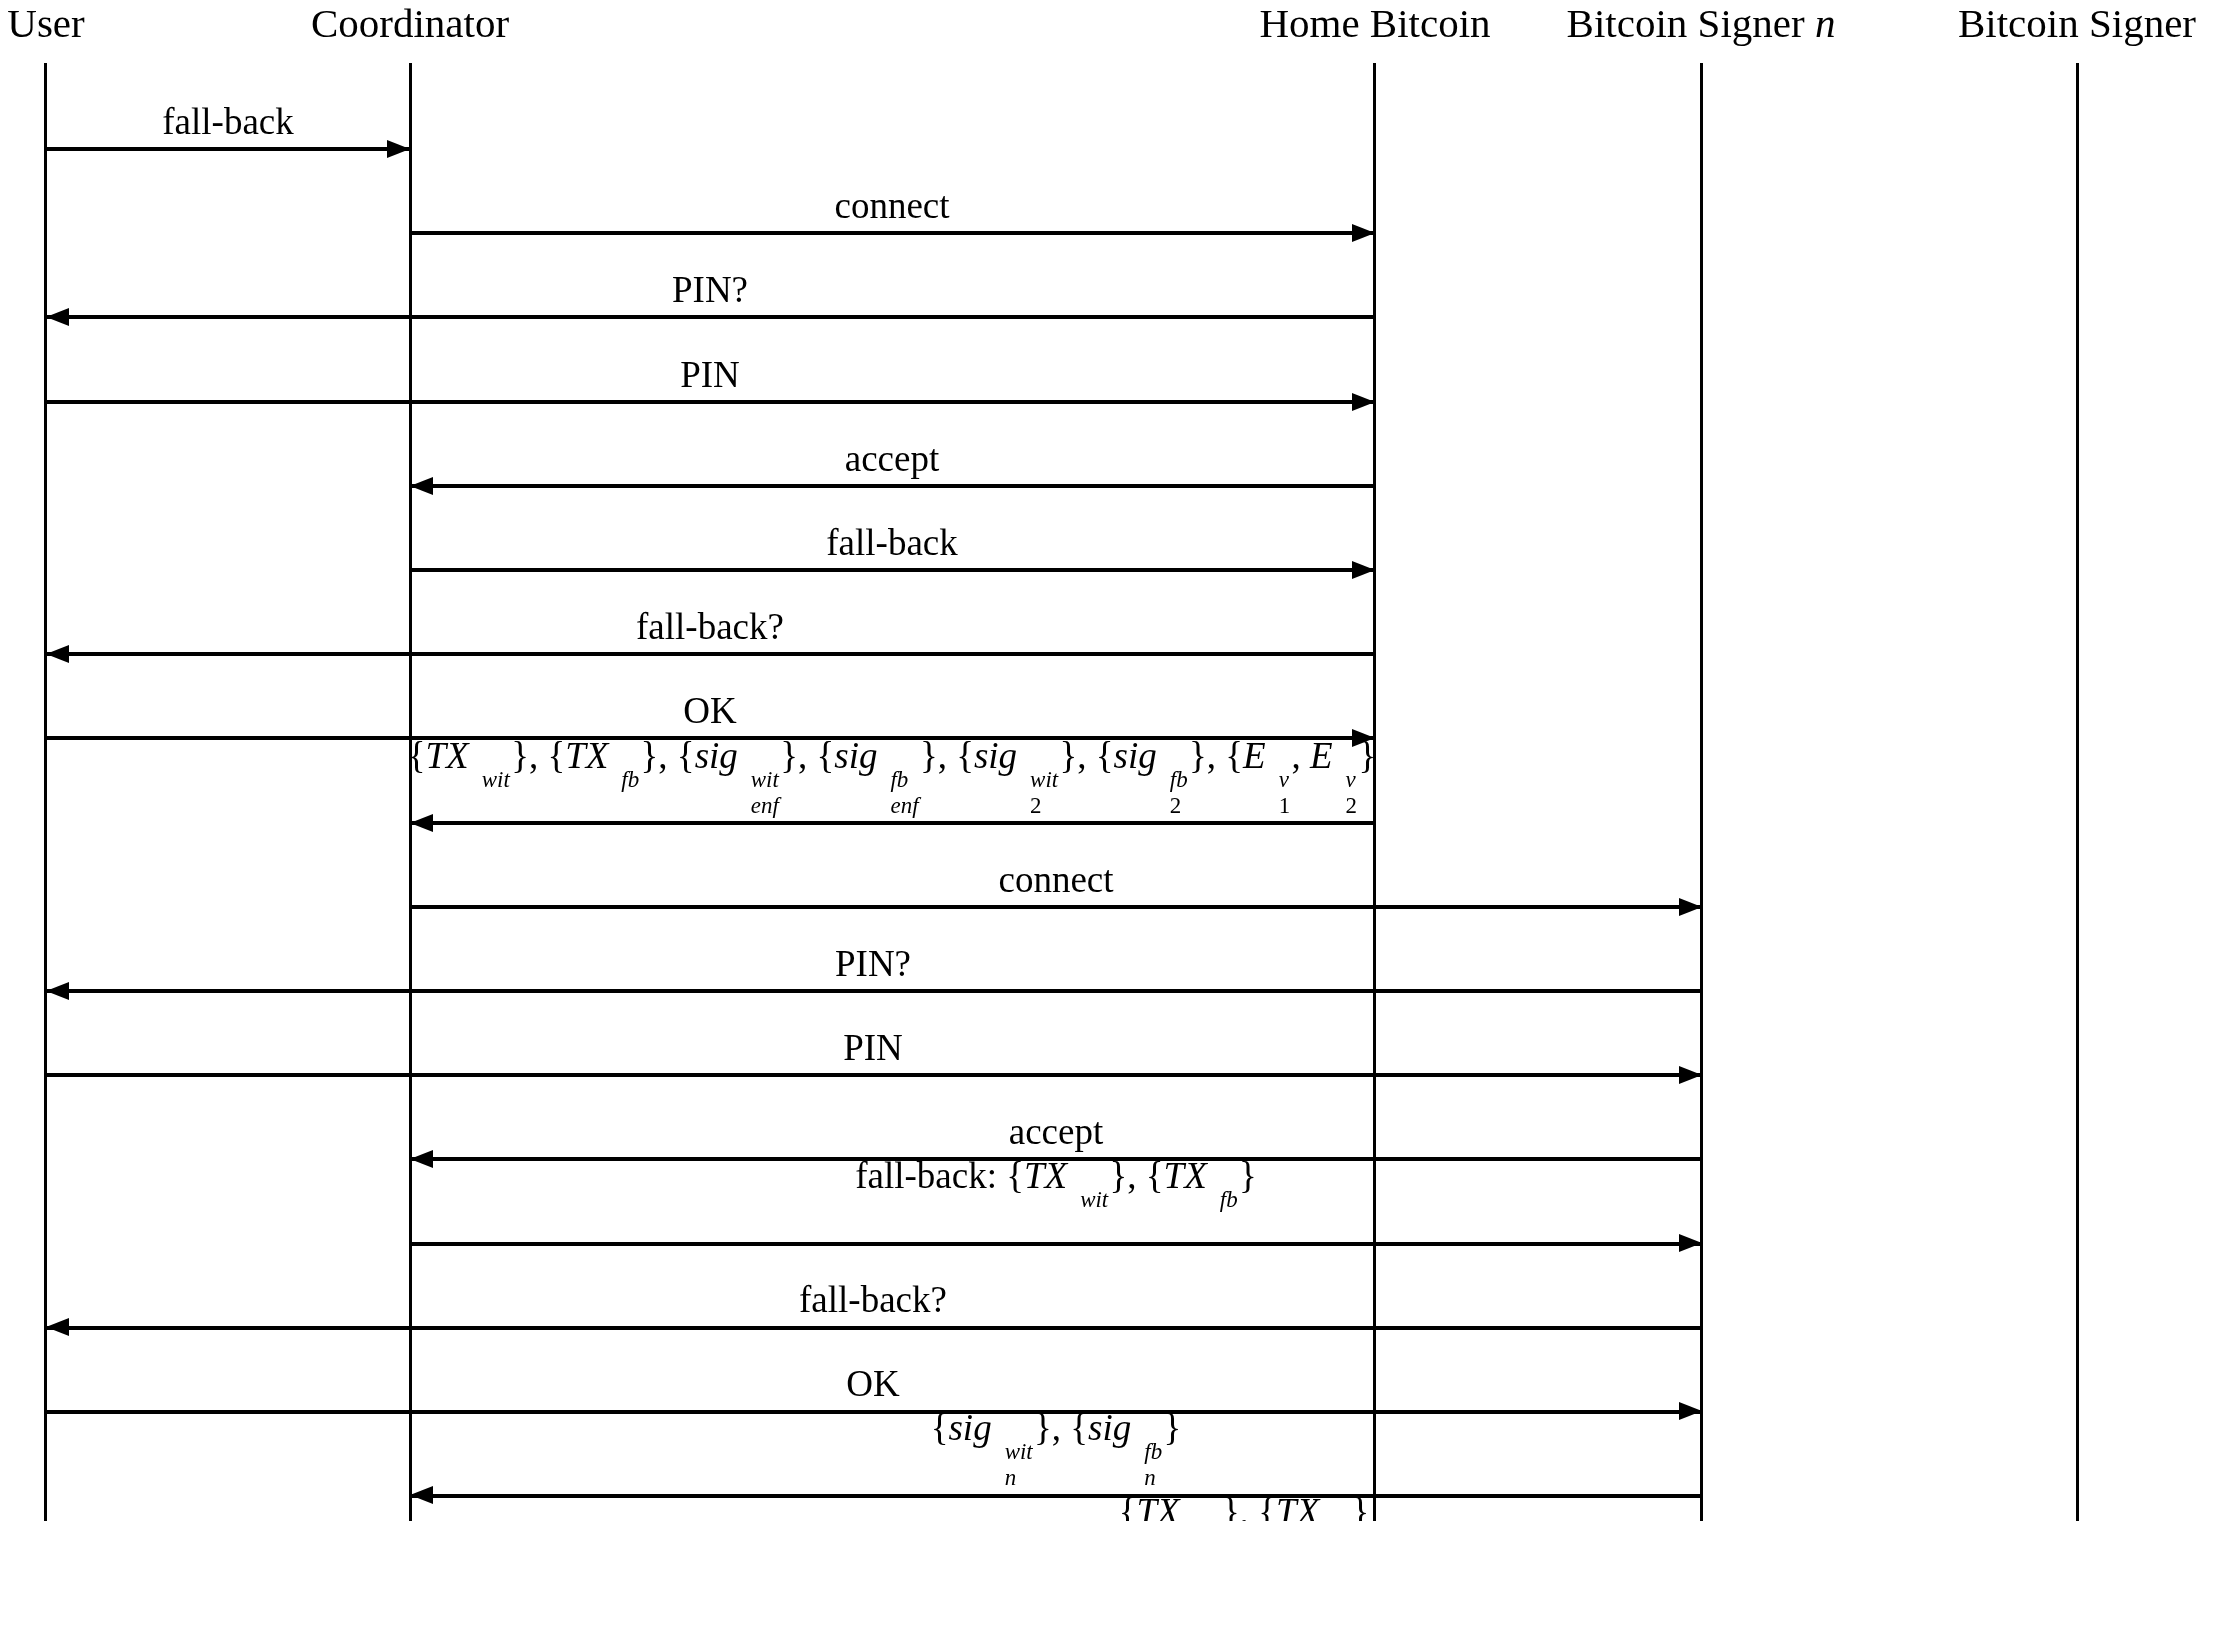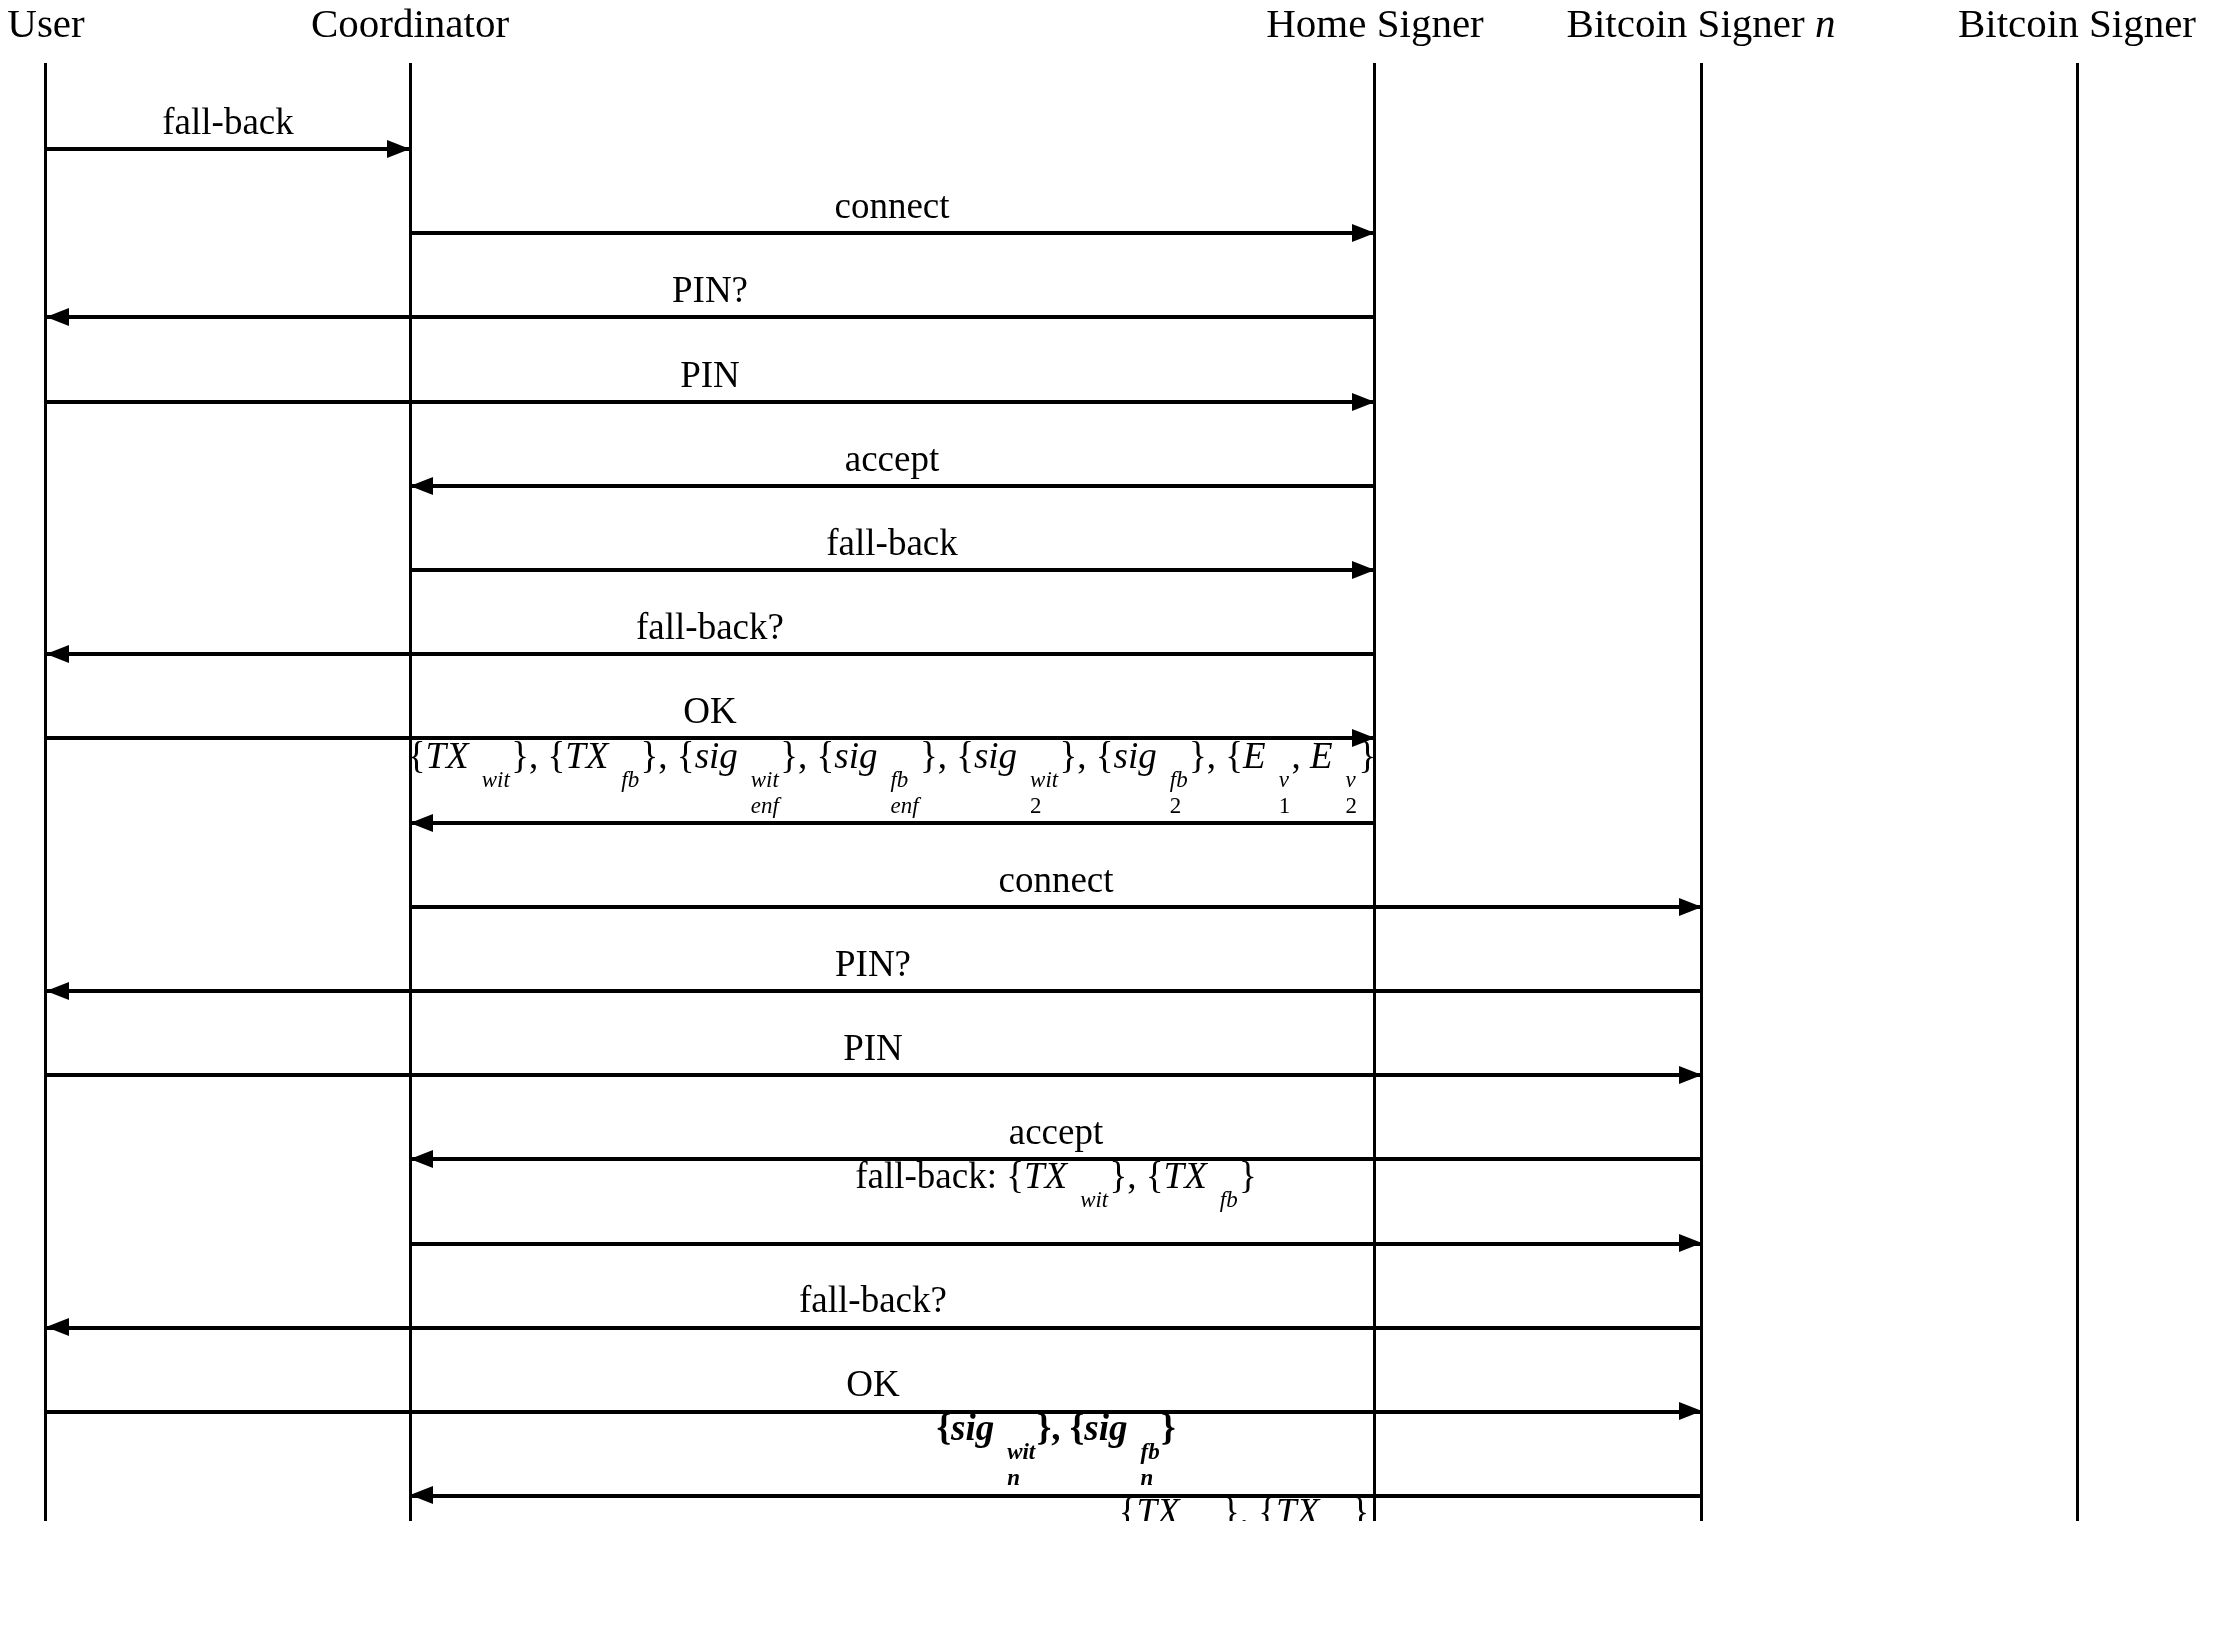--- a/index.html
+++ b/index.html
@@ -77,21 +77,21 @@
   .ss span.upright { font-style: normal; }
 </style>
 </head>
 <body>
 
 <div id="diagram">
     <div class="plabel" style="left: 46px;"><span class="seg-r">User</span></div>
     <div class="lifeline" style="left: 44px; top: 63px; height: 1584px;"></div>
     <div class="plabel" style="left: 410px;"><span class="seg-r">Coordinator</span></div>
     <div class="lifeline" style="left: 409px; top: 63px; height: 1584px;"></div>
-    <div class="plabel" style="left: 1375px;"><span class="seg-r">Home Signer</span></div>
+    <div class="plabel" style="left: 1375px;"><span class="seg-r">Home Bitcoin</span></div>
     <div class="lifeline" style="left: 1373px; top: 63px; height: 1584px;"></div>
     <div class="plabel" style="left: 1701px;"><span class="seg-r">Bitcoin Signer </span><span class="seg-m">n</span></div>
     <div class="lifeline" style="left: 1700px; top: 63px; height: 1584px;"></div>
     <div class="plabel" style="left: 2077px;"><span class="seg-r">Bitcoin Signer</span></div>
     <div class="lifeline" style="left: 2076px; top: 63px; height: 1584px;"></div>
     <div class="mline" style="left: 46px; width: 364px; top: 147px;"></div>
     <div class="ah dir-right" style="top: 140px; left: 387px;"></div>
     <div class="mlabel" style="left: 228px; top: 145px;"><span class="seg-r">fall-back</span></div>
     <div class="mline" style="left: 410px; width: 965px; top: 231px;"></div>
     <div class="ah dir-right" style="top: 224px; left: 1352px;"></div>
@@ -163,21 +163,21 @@
         <span></span>
       </span><span class="seg-r">}</span></div>
     <div class="mline" style="left: 46px; width: 1656px; top: 1326px;"></div>
     <div class="ah dir-left" style="top: 1318px; left: 46px;"></div>
     <div class="mlabel" style="left: 873px; top: 1323px;"><span class="seg-r">fall-back?</span></div>
     <div class="mline" style="left: 46px; width: 1656px; top: 1410px;"></div>
     <div class="ah dir-right" style="top: 1402px; left: 1679px;"></div>
     <div class="mlabel" style="left: 873px; top: 1407px;"><span class="seg-r">OK</span></div>
     <div class="mline" style="left: 410px; width: 1291px; top: 1494px;"></div>
     <div class="ah dir-left" style="top: 1486px; left: 410px;"></div>
-    <div class="mlabel" style="left: 1056px; top: 1491px; font-weight: bold;"><span class="seg-r">{</span><span class="seg-m">sig</span><span class="ss">
+    <div class="mlabel" style="left: 1056px; top: 1491px;"><span class="seg-r">{</span><span class="seg-m">sig</span><span class="ss">
         <span>wit</span>
         <span>n</span>
       </span><span class="seg-r">}, {</span><span class="seg-m">sig</span><span class="ss">
         <span>fb</span>
         <span>n</span>
       </span><span class="seg-r">}</span></div>
     <div class="mline" style="left: 410px; width: 1667px; top: 1578px;"></div>
     <div class="ah dir-right" style="top: 1570px; left: 2054px;"></div>
     <div class="mlabel" style="left: 1244px; top: 1575px;"><span class="seg-r">{</span><span class="seg-m">TX</span><span class="ss">
         <span>wit</span>

